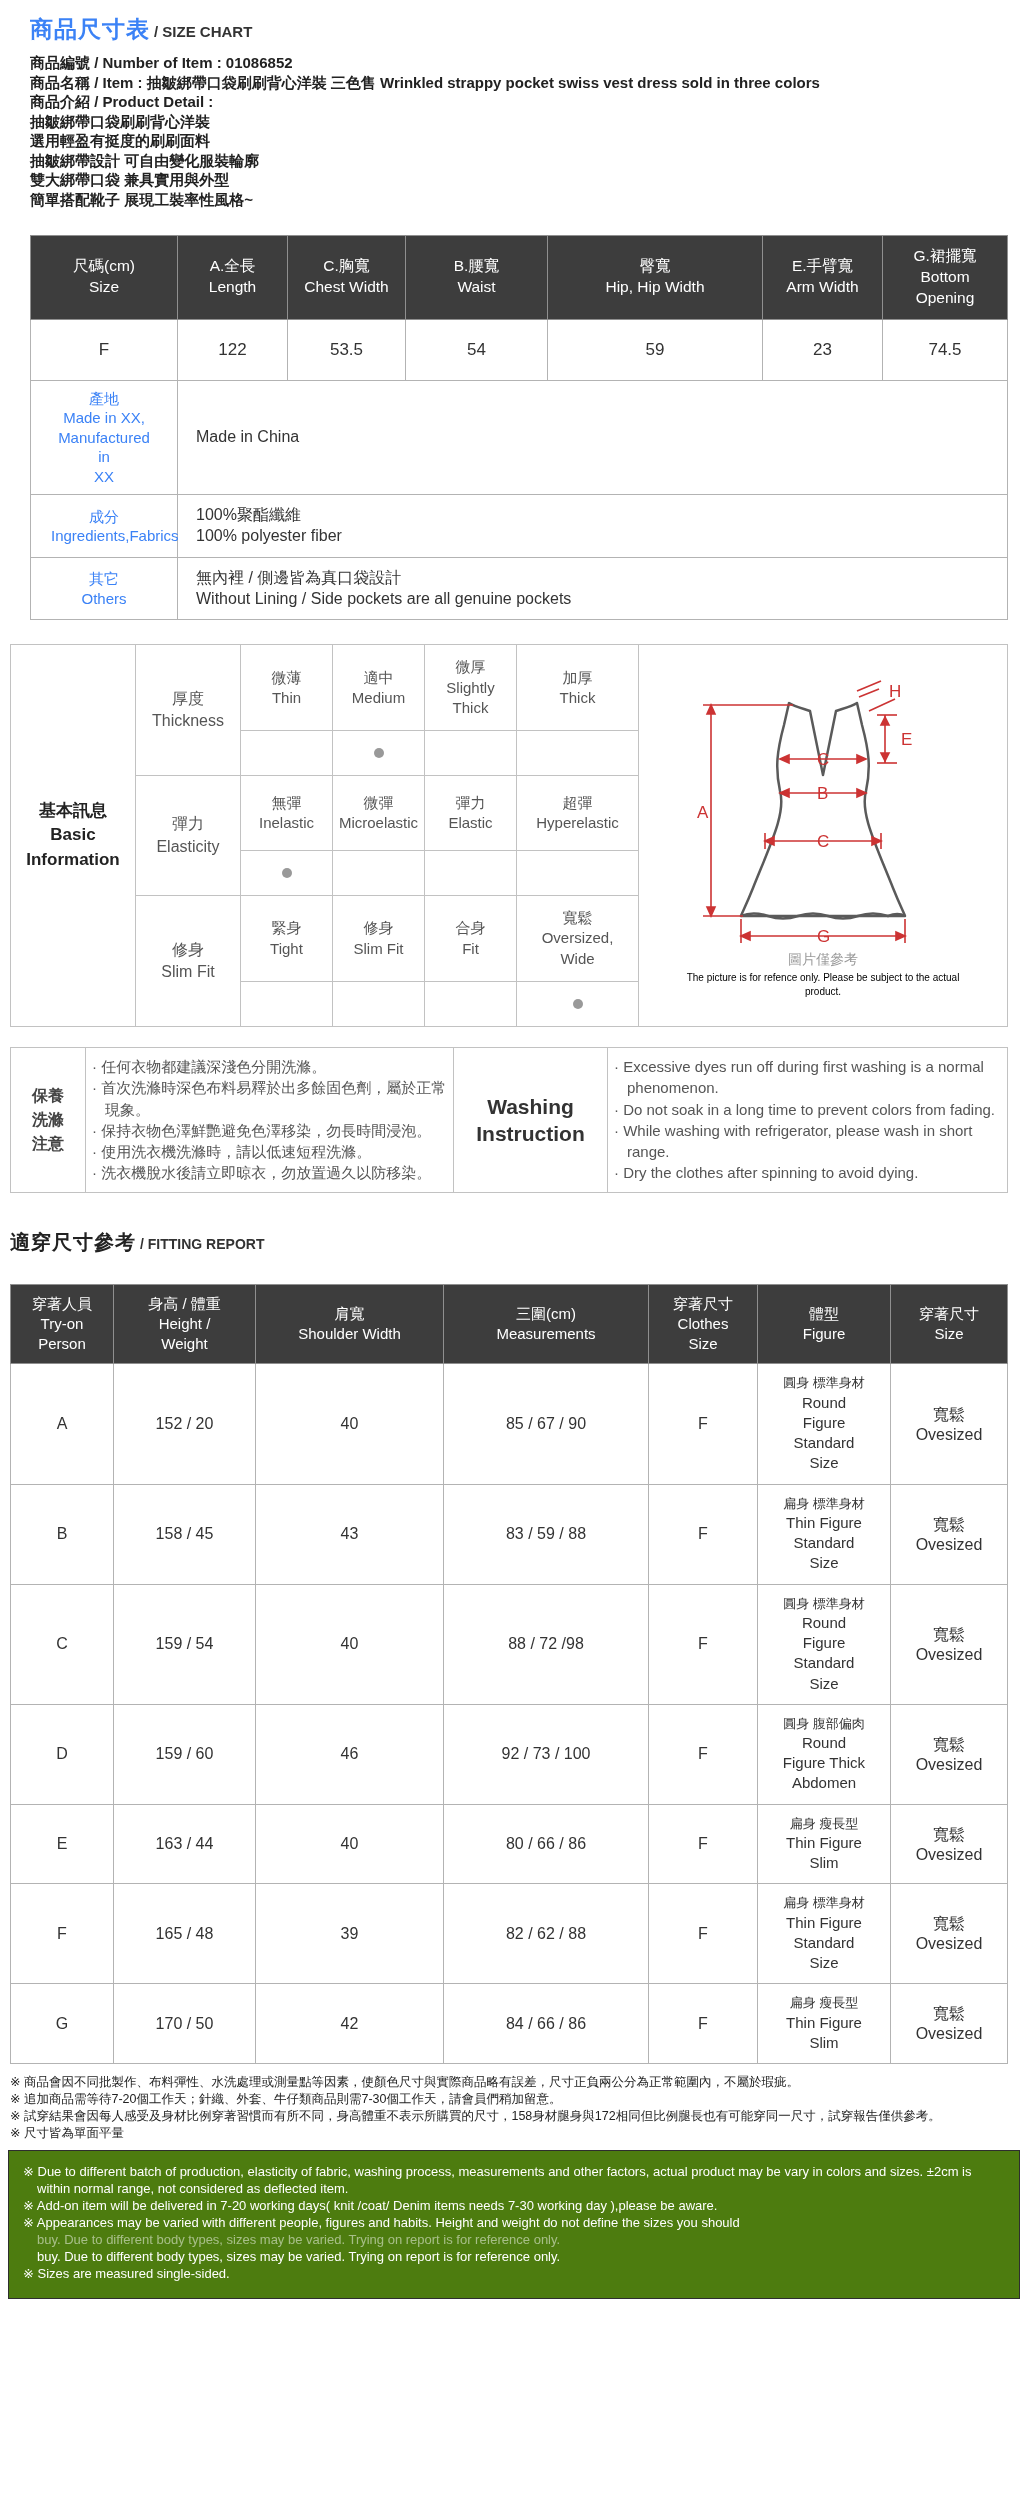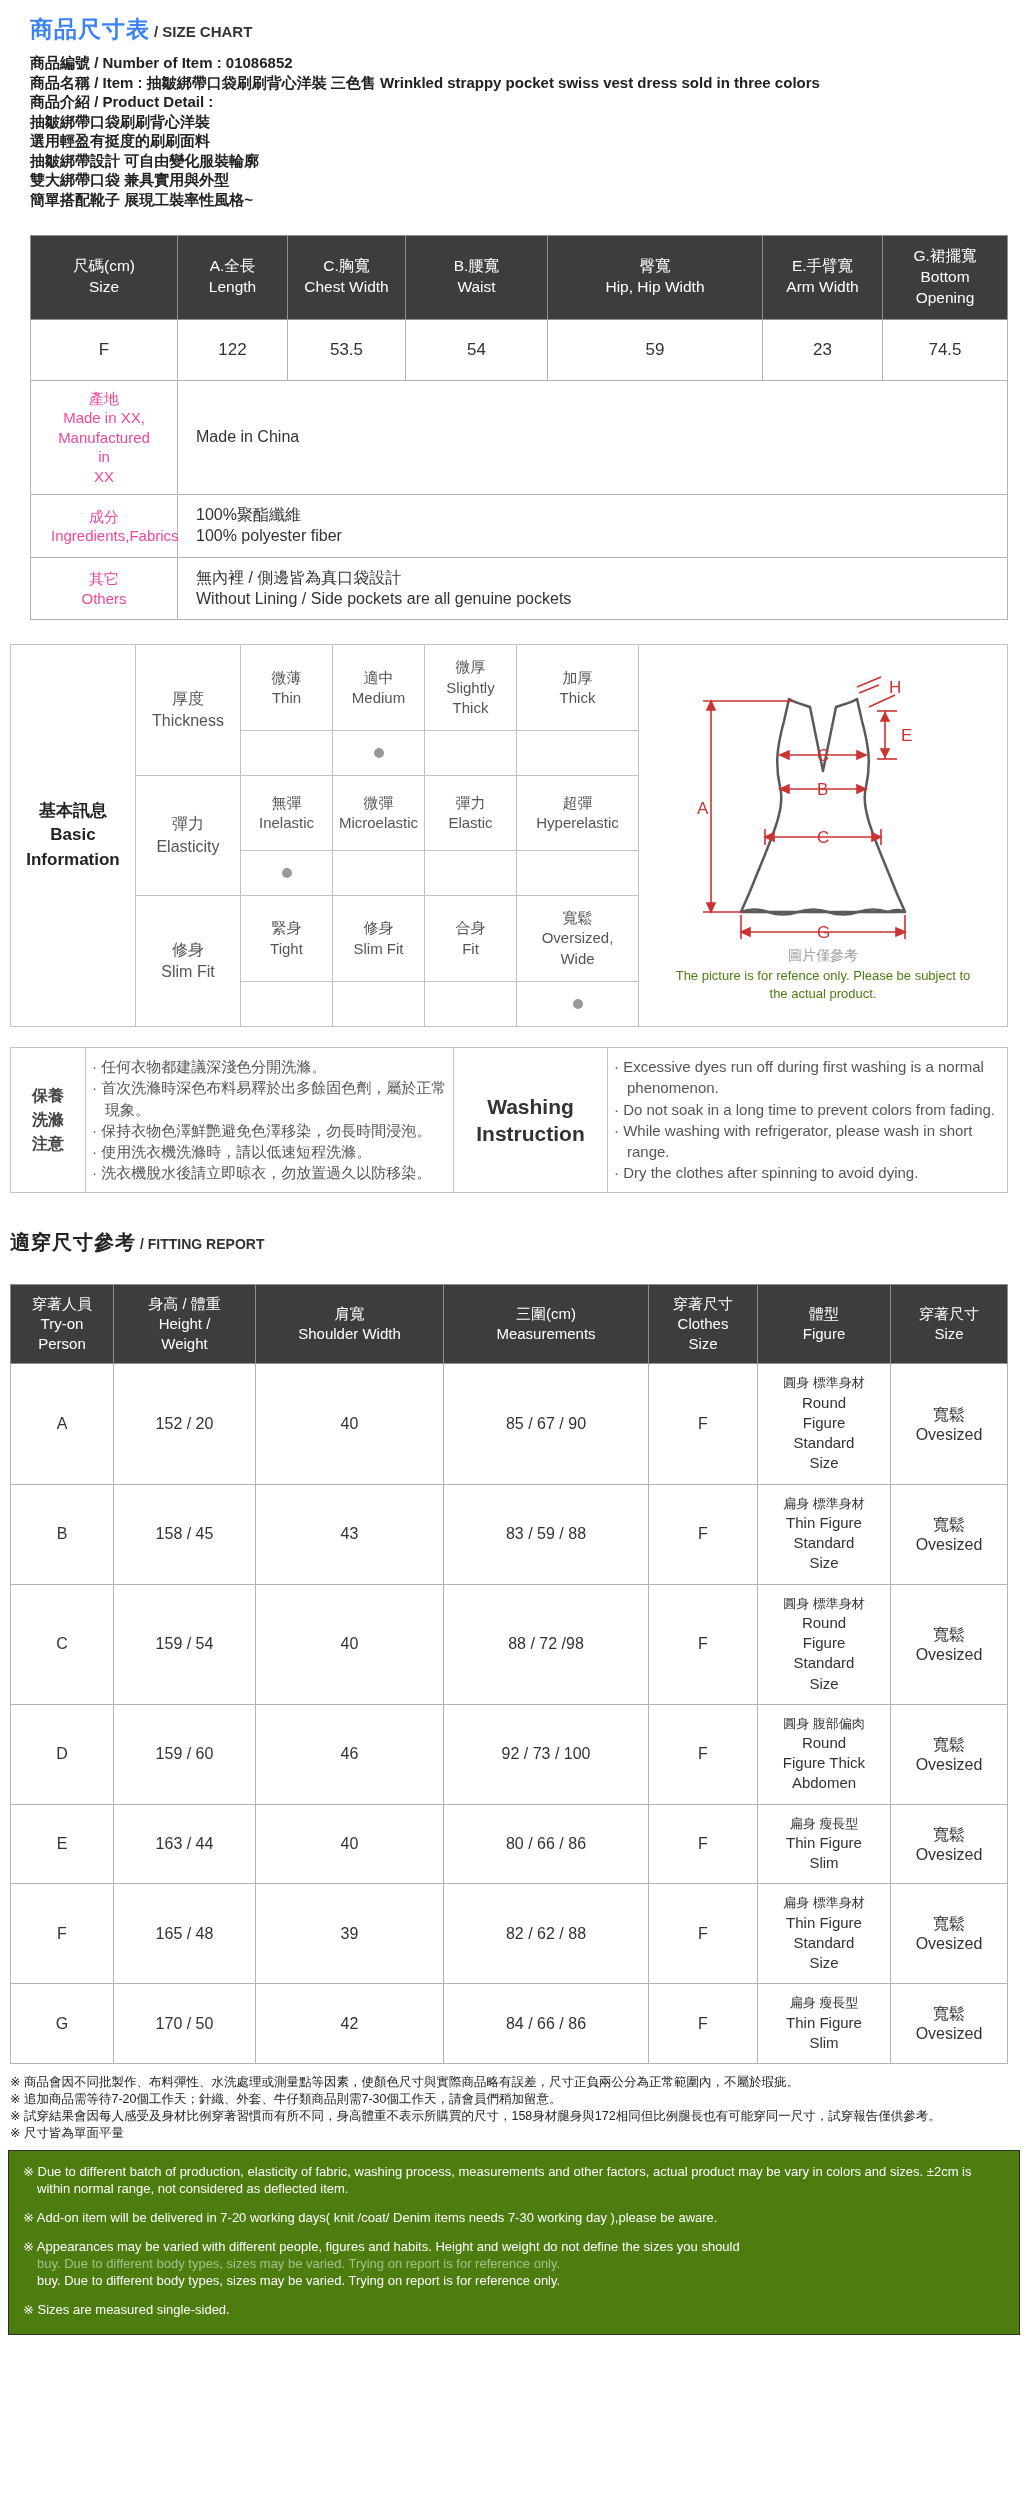--- a/index.html
+++ b/index.html
@@ -13,34 +13,34 @@
   .info{margin:8px 0 0 30px;font-weight:bold;}
   .info div{font-size:15px;line-height:19.5px;color:#222;}
 
   table{border-collapse:collapse;table-layout:fixed;}
   td{border:1px solid #b3b3b3;text-align:center;vertical-align:middle;}
 
   
   .tbl1{width:977px;margin:26px 0 0 30px;}
   .tbl1 td.h{background:#3d3d3d;color:#fff;font-size:15.5px;line-height:1.35;padding:10px 2px;border-color:#8f8f8f;}
   .tbl1 td.v{font-size:17px;color:#333;height:58px;}
-  .tbl1 td.lbl{font-size:15px;line-height:1.3;color:#ec4899;padding:8px 20px;}
+  .tbl1 td.lbl{font-size:15px;line-height:1.3;color:#3b82f6;padding:8px 20px;}
   .tbl1 td.val{text-align:left;font-size:16px;line-height:1.3;padding:10px 2px 10px 18px;}
 
   
   .tbl2{width:997px;margin:24px 0 0 10px;}
   .tbl2 td{border-color:#c2c2c2;}
   .tbl2 .big{font-size:17px;line-height:1.45;color:#222;font-weight:bold;}
   .tbl2 .attr{font-size:16px;line-height:1.4;color:#555;}
   .tbl2 .opt{font-size:15px;line-height:1.35;color:#555;padding:12px 2px;height:50px;}
   .tbl2 .dotcell{height:42px;}
   .dot{display:inline-block;width:10px;height:10px;border-radius:50%;background:#999;}
   .diagram-cell{vertical-align:middle;padding:6px 4px;}
   .diag-note-zh{font-size:14px;color:#999;margin-top:2px;}
-  .diag-note-en{font-size:13px;color:#4d7c0f;line-height:1.4;max-width:300px;margin:2px auto 0;}
+  .diag-note-en{font-size:10px;color:#000000;line-height:1.4;max-width:300px;margin:2px auto 0;}
 
   
   .tbl3{width:997px;margin:20px 0 0 10px;}
   .tbl3 td{border-color:#c2c2c2;padding:8px 6px;}
   .tbl3 .wlabel{font-size:16px;font-weight:bold;color:#444;line-height:1.5;width:72px;}
   .tbl3 .notes{text-align:left;vertical-align:middle;}
   .tbl3 .notes div{font-size:15px;line-height:1.42;color:#555;padding-left:13px;text-indent:-13px;}
   .tbl3 .wi{font-size:21px;font-weight:bold;color:#333;line-height:1.3;}
 
   
@@ -51,21 +51,21 @@
   .tbl4 td.h{background:#3d3d3d;color:#fff;font-size:15px;line-height:1.35;padding:9px 2px;border-color:#8f8f8f;}
   .tbl4 td{font-size:16px;color:#333;padding:10px 3px;}
   .fig-zh{font-size:13px;color:#333;line-height:1.4;}
   .fig-en{font-size:15px;color:#333;line-height:1.35;max-width:86px;margin:0 auto;}
 
   
   .fn-zh{margin:10px 0 0 10px;width:1000px;}
   .fn-zh div{font-size:12.5px;line-height:17px;color:#222;padding-left:15px;text-indent:-15px;}
   .fn-en{margin:8px 0 0 8px;width:982px;background:#4d7c0f;color:#fff;padding:12px 14px 16px 14px;border:1px solid #2e2e2e;}
   .fn-en div{font-size:13px;line-height:17px;}
-  .fn-en .note{padding-left:14px;text-indent:-14px;margin-top:12px;}
+  .fn-en .note{padding-left:14px;text-indent:-14px;}
   .fn-en .note:first-child{margin-top:0;}
   .fn-en .cont{padding-left:14px;}
   .fn-en .ghost{padding-left:14px;opacity:.5;filter:blur(.4px);}
 
   svg text{font-family:"Liberation Sans","DejaVu Sans",sans-serif;}
 </style>
 </head>
 <body>
 
 <div class="hdr">

